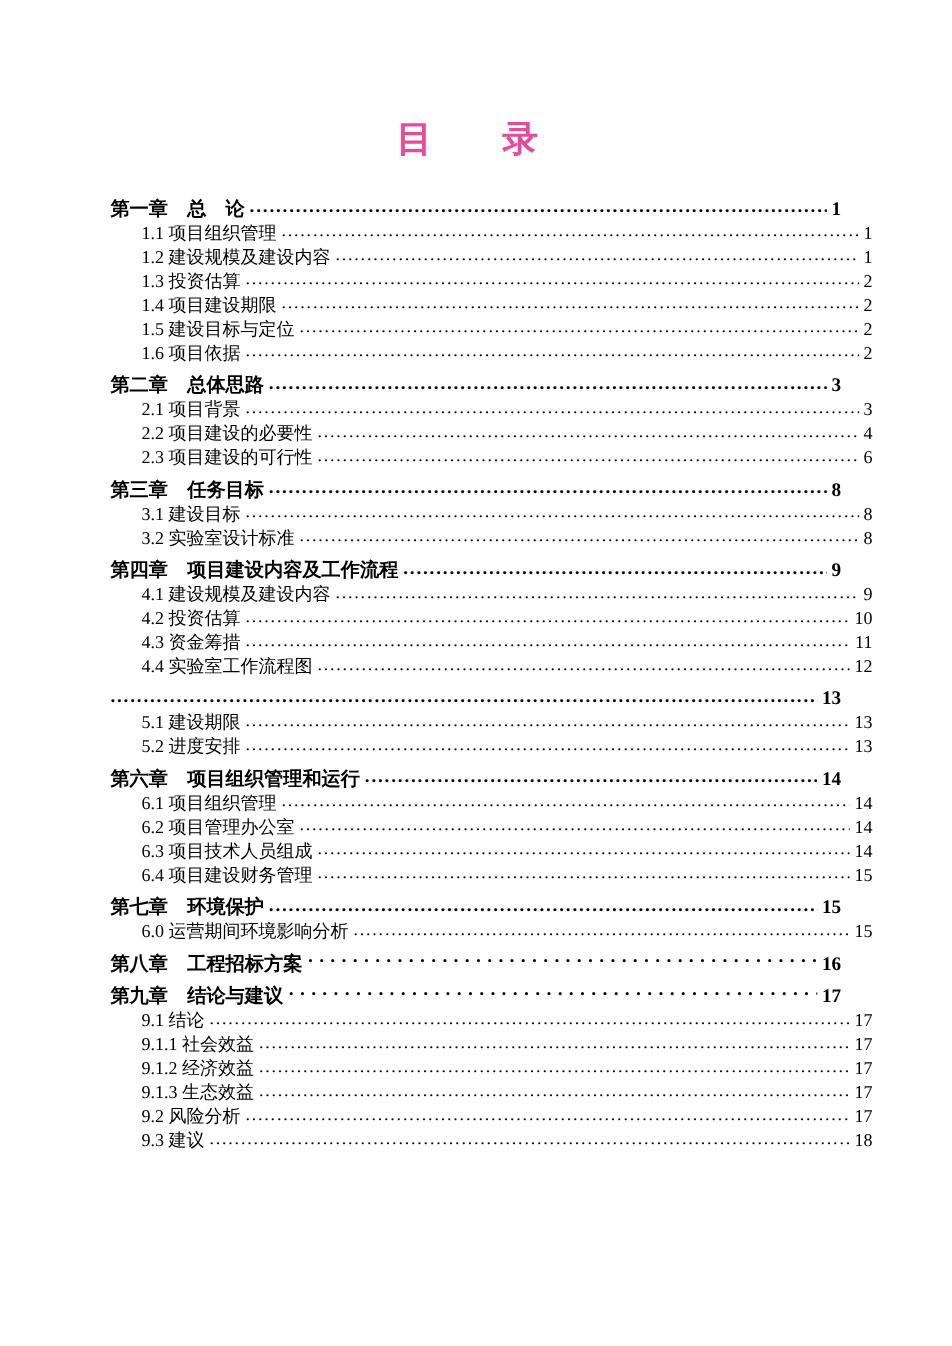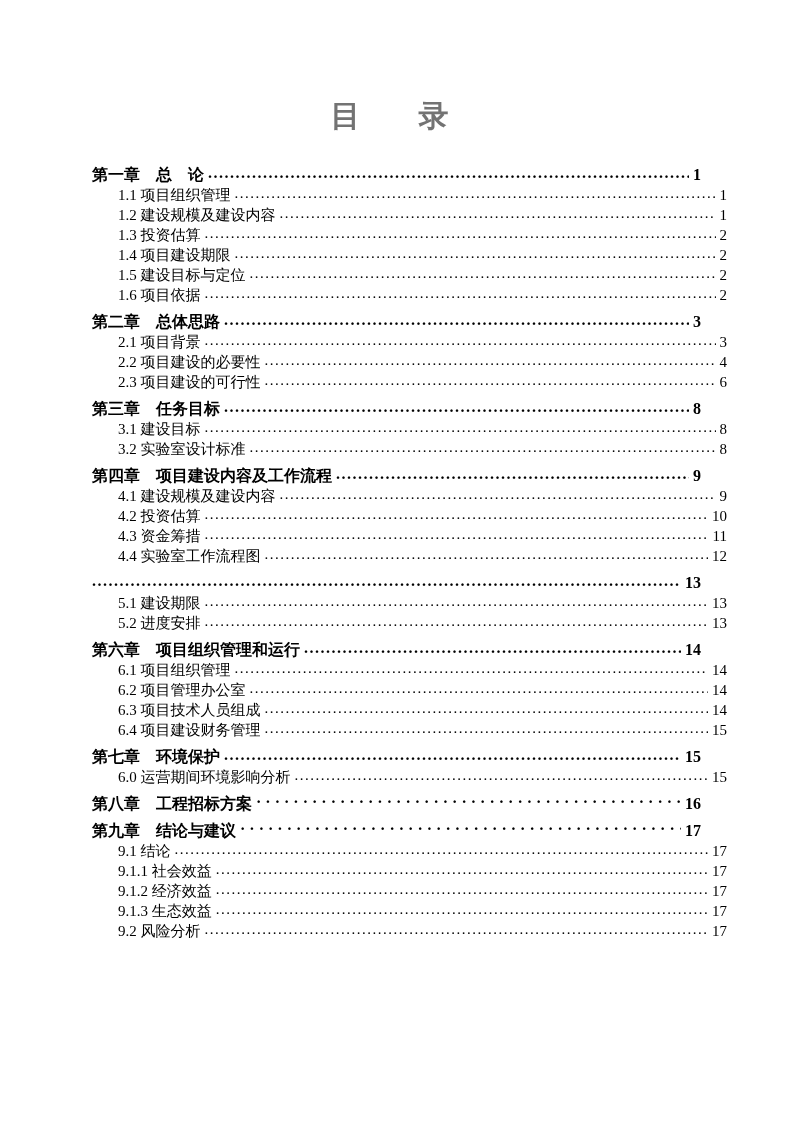--- a/index.html
+++ b/index.html
@@ -20,21 +20,21 @@
     padding: 0;
     overflow: hidden;
   }
   .doc-title {
     text-align: center;
     font-size: 30px;
     font-weight: bold;
     letter-spacing: 14px;
     margin-top: 96px;
     margin-bottom: 30px;
-    color: #737373;
+    color: #ec4899;
     font-family: "Liberation Serif", "DejaVu Serif", serif;
   }
   .toc {
     margin: 0 92px 0 92px;
   }
   .toc-entry {
     display: flex;
     align-items: baseline;
     width: 100%;
     line-height: 1.0;
@@ -267,14 +267,19 @@
       <div class="toc-entry lvl2">
         <span class="label">9.1.3 生态效益</span>
         <span class="leader"></span>
         <span class="page-num">17</span>
       </div>
       <div class="toc-entry lvl2">
         <span class="label">9.2 风险分析</span>
         <span class="leader"></span>
         <span class="page-num">17</span>
       </div>
+      <div class="toc-entry lvl2">
+        <span class="label">9.3 建议</span>
+        <span class="leader"></span>
+        <span class="page-num">18</span>
+      </div>
     </div>
 </div>
 
 </body></html>

